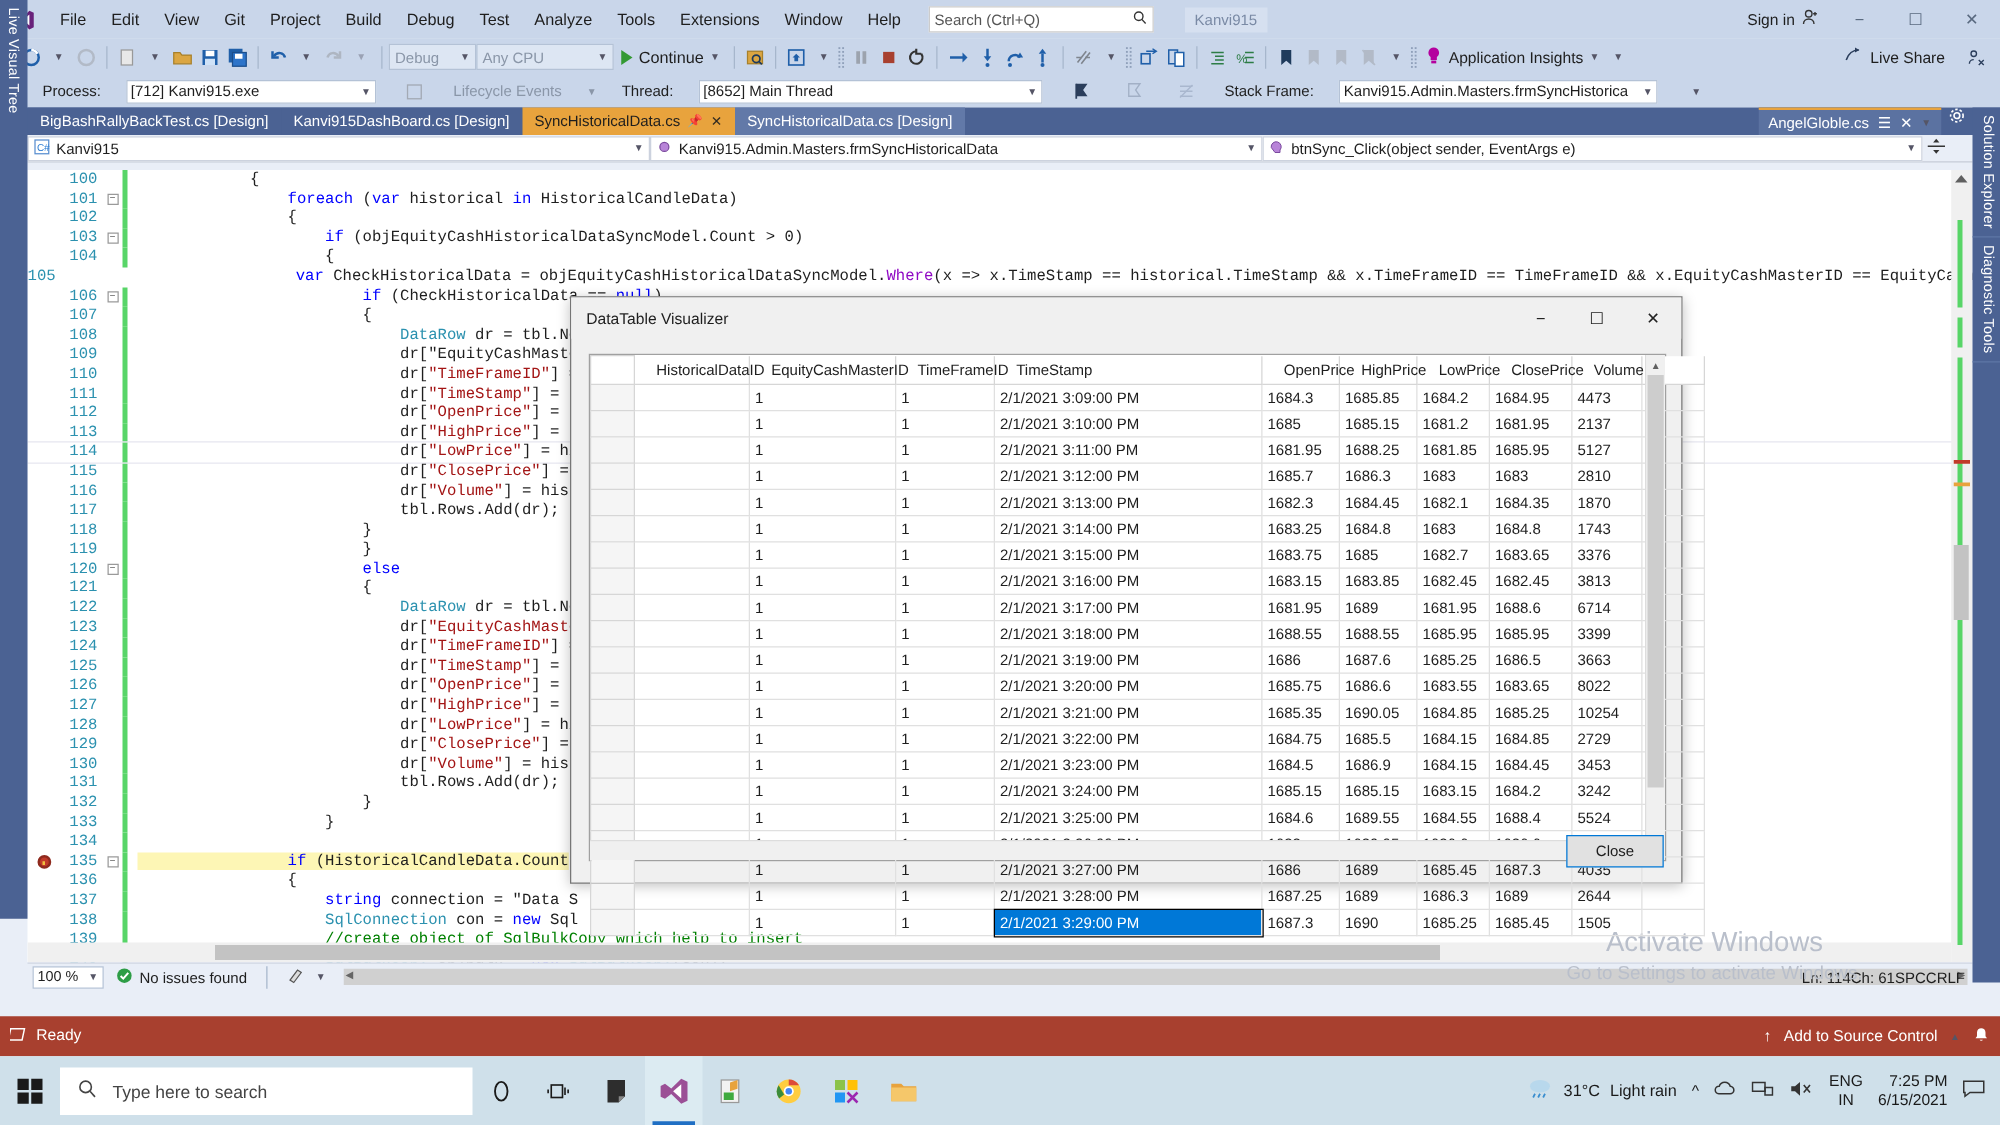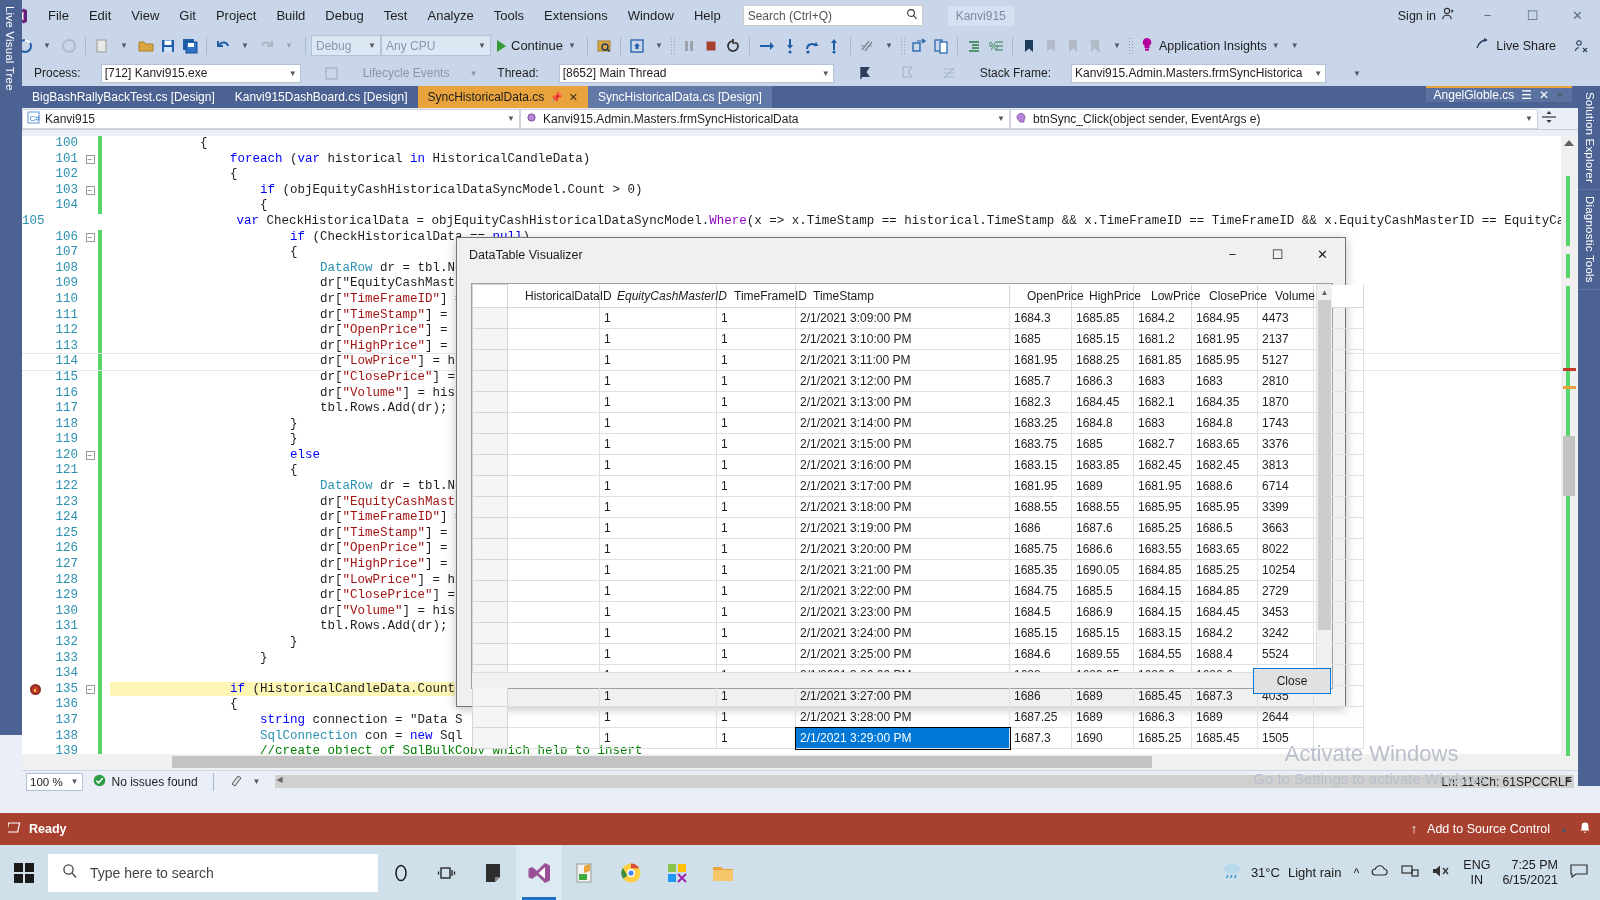--- a/index.html
+++ b/index.html
@@ -52,21 +52,21 @@
   .tabrow { height:22px; background:#4b6293; display:flex; align-items:flex-end; position:relative; }
   .leftdock { position:absolute; left:0; top:0; width:22px; height:735px; background:#4b6293; z-index:5; }
   .vtab { writing-mode:vertical-rl; color:#fff; font-size:11.5px; padding:6px 4px; letter-spacing:0.2px; }
   .tabs { display:flex; align-items:flex-end; height:22px; margin-left:22px; }
   .tab { height:22px; padding:0 10px; display:flex; align-items:center; gap:6px; font-size:12px;
      color:#fff; background:#4b6293; white-space:nowrap; }
   .tab.sel { background:#e8a33d; color:#1e1e1e; }
   .tab.sel2 { background:#6279a8; color:#fff; }
   .tab .x { font-size:11px; opacity:.9; }
   .tab .pin { font-size:10px; }
-  .tabs-right { position:absolute; right:22px; top:0; height:22px; display:flex; align-items:flex-start; gap:6px; padding-right:6px;flex-direction:column; }
+  .tabs-right { position:absolute; right:22px; top:0; height:22px; display:flex; align-items:flex-start; gap:6px; padding-right:6px; }
   .tab-right-item { height:22px; display:flex; align-items:center; gap:7px; padding:0 8px; background:#5b72a1; color:#fff; font-size:12px; border-top:2px solid #e8a33d;}
   .rightdock { position:absolute; right:0; top:86px; width:22px; height:700px; background:#4b6293; z-index:5;
      display:flex; flex-direction:column; }
   .rightdock .vtab { border-bottom:1px solid #5f77a6; }
 
   
   .navbar { height:22px; background:#e9eef7; display:flex; align-items:center; margin-left:22px;
      margin-right:22px; border-bottom:1px solid #c6ccd8; }
   .nav-combo { height:20px; display:flex; align-items:center; gap:5px; padding:0 4px; background:#fff;
      border:1px solid #ccd2de; font-size:12px; position:relative; }
@@ -108,21 +108,21 @@
   .st-right { position:absolute; right:6px; display:flex; font-size:12px; }
 
   
   .dbgwins { position:absolute; left:0; right:0; bottom:32px; height:21px; background:#4b6293;
      display:flex; align-items:flex-end; }
   .dbgwin { height:20px; padding:0 9px; display:flex; align-items:center; color:#fff; font-size:12.5px; background:#5b72a1; margin-right:2px;}
 
   
   .vsstatus { position:absolute; left:0; right:0; bottom:0; height:32px; background:#a8402f;
      display:flex; align-items:center; color:#fff; font-size:12.5px; padding:0 8px; }
-  .vsstatus .ready { display:flex; align-items:center; gap:8px;font-weight:bold; }
+  .vsstatus .ready { display:flex; align-items:flex-start; gap:8px; }
   .vsstatus-right { margin-left:auto; display:flex; align-items:center; gap:10px; }
 
   
   .watermark { position:absolute; right:110px; bottom:58px; text-align:center; color:#b9bfcb; pointer-events:none; z-index:2;}
   .watermark .w1 { font-size:22px; line-height:32px; }
   .watermark .w2 { font-size:15px; }
 
   
   .dialog { position:absolute; left:456px; top:237px; width:890px; height:470px; background:#f0f0f0;
      border:1px solid #767676; box-shadow:0 2px 10px rgba(0,0,0,.25); z-index:40; }
@@ -638,21 +638,21 @@
         <div class="dlg-btn close">✕</div>
       </div>
     </div>
 
     <div class="grid-wrap">
       <table class="dtg" id="dt-table">
           <thead>
             <tr>
               <th class="rowhdr" style="width: 16px;"></th>
               <th style="width: 92px;">HistoricalDataID</th>
-              <th style="width: 117px; font-style: italic;">EquityCashMasterID</th>
+              <th style="width: 117px;">EquityCashMasterID</th>
               <th style="width: 79px;">TimeFrameID</th>
               <th style="width: 214px;">TimeStamp</th>
               <th style="width: 62px;">OpenPrice</th>
               <th style="width: 62px;">HighPrice</th>
               <th style="width: 58px;">LowPrice</th>
               <th style="width: 66px;">ClosePrice</th>
               <th style="width: 56px;">Volume</th>
               <th style="width: 50px;"></th>
             </tr>
           </thead>

